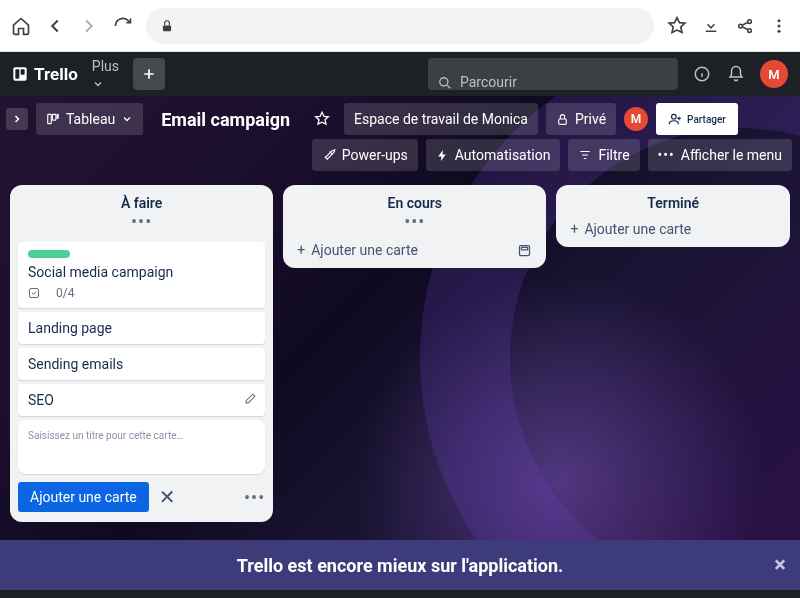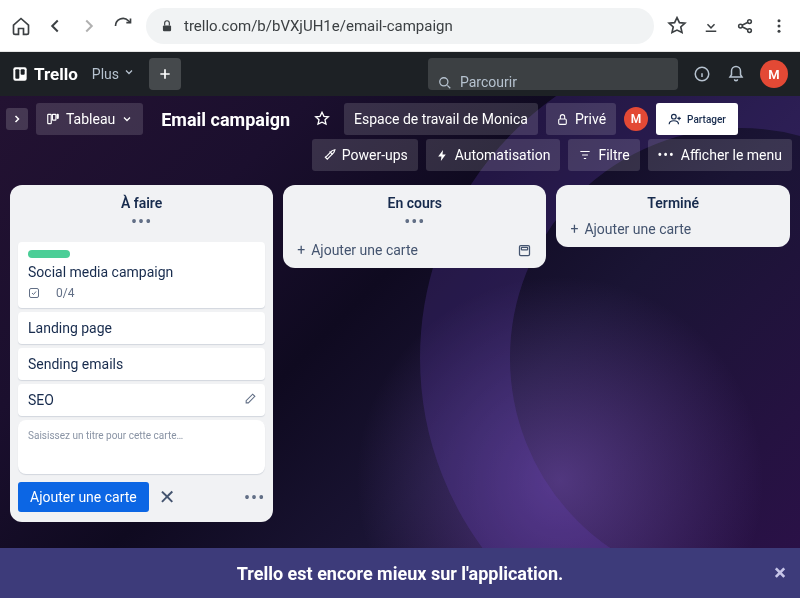--- a/index.html
+++ b/index.html
@@ -5,21 +5,21 @@
   * { box-sizing: border-box; margin: 0; padding: 0; font-family: -apple-system, BlinkMacSystemFont, "Segoe UI", Roboto, Helvetica, Arial, sans-serif; }
   body { width: 800px; height: 598px; overflow: hidden; background: #1d2125; }
   
   .browser-chrome { height: 52px; background: #fff; display: flex; align-items: center; padding: 0 10px; gap: 12px; border-bottom: 1px solid #e5e5e5; }
   .chrome-ico { width: 22px; height: 22px; display: flex; align-items: center; justify-content: center; color: #3c4043; }
   .chrome-ico.dim { color: #b0b0b0; }
   .omnibox { flex: 1; height: 36px; background: #f1f3f4; border-radius: 18px; display: flex; align-items: center; padding: 0 14px; gap: 10px; color: #3c4043; font-size: 15px; }
   
   .topnav { height: 44px; background: #1d2125; display: flex; align-items: center; padding: 0 12px; gap: 14px; color: #b6c2cf; }
   .brand { display: flex; align-items: center; gap: 6px; font-weight: 700; font-size: 17px; color: #fff; }
-  .plus-link { display: flex; gap: 4px; color: #b6c2cf; font-size: 14px; }
+  .plus-link { display: flex; gap: 4px; color: #b6c2cf; font-size: 14px; flex-direction: column; }
   .add-btn { width: 32px; height: 32px; background: rgba(255,255,255,0.18); border-radius: 4px; display:flex; align-items:center; justify-content:center; color:#fff; }
   .spacer { flex: 1; }
   .search { display:flex; align-items:flex-end; gap:8px; background: rgba(255,255,255,0.14); border-radius: 4px; height: 32px; padding: 0 10px; width: 250px; color:#b6c2cf; font-size:14px; }
   .nav-ico { width:20px; height:20px; display:flex; align-items:center; justify-content:center; color:#b6c2cf; }
   .avatar { width:28px; height:28px; border-radius:50%; background:#e34935; color:#fff; display:flex; align-items:center; justify-content:center; font-size:13px; font-weight:600; }
   .avatar.sm { width:24px; height:24px; font-size:12px; }
   
   .board-area { position: relative; height: calc(598px - 52px - 44px - 50px); background: radial-gradient(circle at 70% 85%, rgba(174,122,255,0.35) 0%, rgba(0,0,0,0) 30%), linear-gradient(135deg, #231232 0%, #1b0f2e 25%, #0f0a20 45%, #1a1434 65%, #2a1147 100%); overflow: hidden; }
   .swoop { position:absolute; right:-260px; bottom:-130px; width:640px; height:640px; border-radius:50%; border: 90px solid rgba(110,70,200,0.22); }
   .board-header { display:flex; align-items:center; gap:8px; padding: 7px 6px 4px 6px; flex-wrap: wrap; position: relative; z-index: 2;}
@@ -40,21 +40,21 @@
   .label-green { width:42px; height:8px; background:#4bce97; border-radius:4px; margin-bottom:6px; }
   .checklist { display:flex; align-items:center; gap:16px; color:#626f86; font-size:12px; margin-top:6px;}
   .pencil { position:absolute; right:8px; top:8px; color:#626f86; }
   .compose { background:#fff; border-radius:8px; padding:10px; margin:4px 0 8px 0; box-shadow: 0 1px 1px rgba(9,30,66,0.13); color:#8993a4; font-size:10px; min-height:54px;}
   .compose-actions { display:flex; align-items:center; gap:10px; }
   .primary-btn { background:#0c66e4; color:#fff; border-radius:3px; padding:7px 12px; font-size:14px; }
   .x-ico { color:#44546f; font-size:20px; }
   .add-card-row { display:flex; align-items:center; justify-content:space-between; padding: 4px 6px 0 6px; color:#44546f; font-size:14px;}
   .add-card-row .lft { display:flex; align-items:center; gap:6px;}
   
-  .banner { position: absolute; bottom:0; left:0; right:0; height:50px; background:#3d3b7a; color:#fff; display:flex; align-items:center; justify-content:center; font-size:18px; font-weight:700;}
+  .banner { position: absolute; bottom:8px; left:0; right:0; height:50px; background:#3d3b7a; color:#fff; display:flex; align-items:center; justify-content:center; font-size:18px; font-weight:700;}
   .banner .close { position:absolute; right:14px; top:12px; color:#c7c5e8; font-size:22px;}
   svg { display:block; }
 </style>
 </head>
 <body>
 
 <div class="browser-chrome">
   <div class="chrome-ico">
       <svg width="20" height="20" viewBox="0 0 24 24" fill="none" stroke="currentColor" stroke-width="2">
         <path d="M3 11l9-8 9 8v9a2 2 0 0 1-2 2h-4v-7h-6v7H5a2 2 0 0 1-2-2z"></path>
@@ -76,21 +76,20 @@
         <path d="M21 3v5h-5"></path>
       </svg>
     </div>
   <div class="omnibox">
     <span>
         <svg width="14" height="14" viewBox="0 0 24 24" fill="currentColor">
           <rect x="5" y="11" width="14" height="10" rx="2"></rect>
           <path d="M8 11V7a4 4 0 1 1 8 0v4" fill="none" stroke="currentColor" stroke-width="2"></path>
         </svg>
       </span>
-    <span>trello.com/b/bVXjUH1e/email-campaign</span>
   </div>
   <div class="chrome-ico">
       <svg width="20" height="20" viewBox="0 0 24 24" fill="none" stroke="currentColor" stroke-width="2">
         <path d="M12 2l2.9 6 6.6.6-5 4.6 1.5 6.5L12 16.9 6 19.7l1.5-6.5-5-4.6 6.6-.6z"></path>
       </svg>
     </div>
   <div class="chrome-ico">
       <svg width="18" height="18" viewBox="0 0 24 24" fill="currentColor">
         <path d="M12 3v10l4-4 1.4 1.4L12 16 6.6 10.4 8 9l4 4V3z"></path>
         <rect x="5" y="18" width="14" height="2"></rect>

